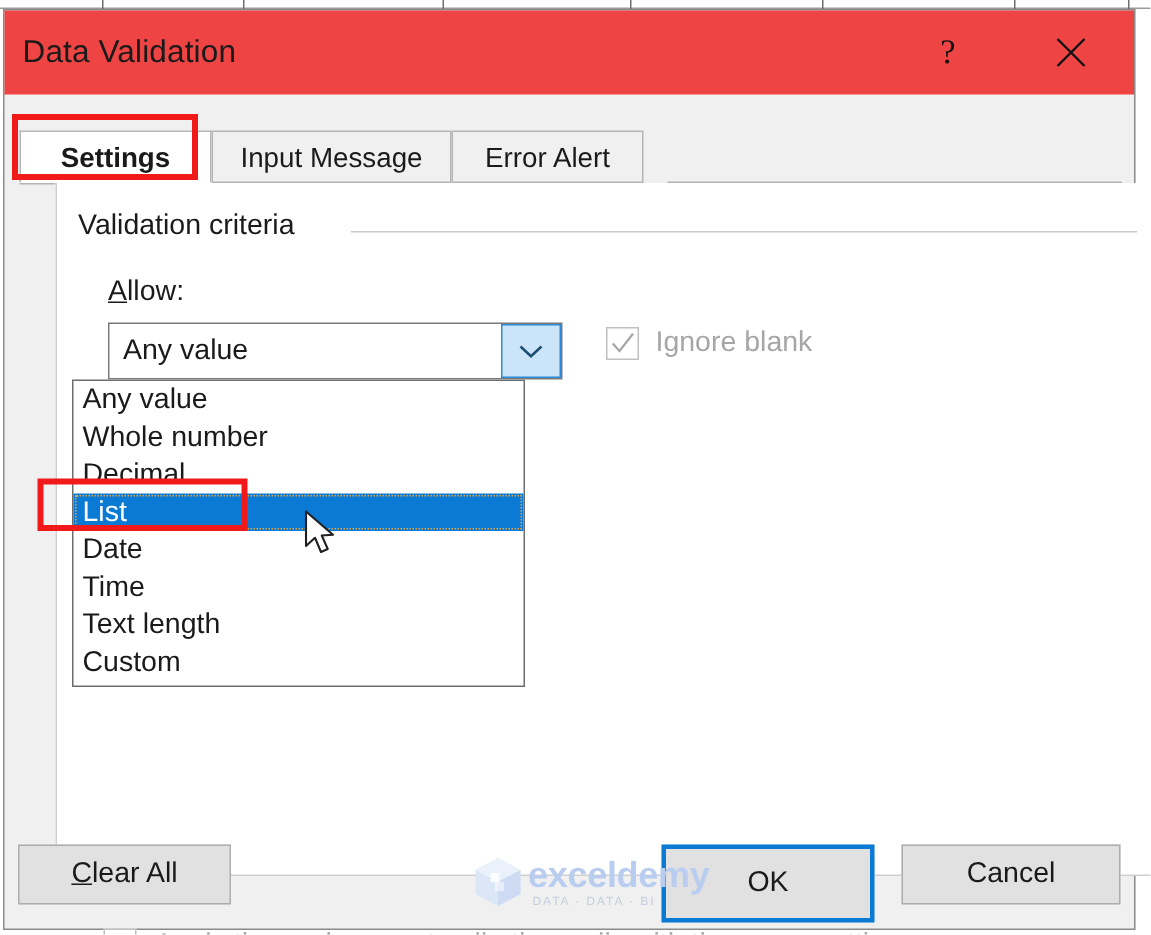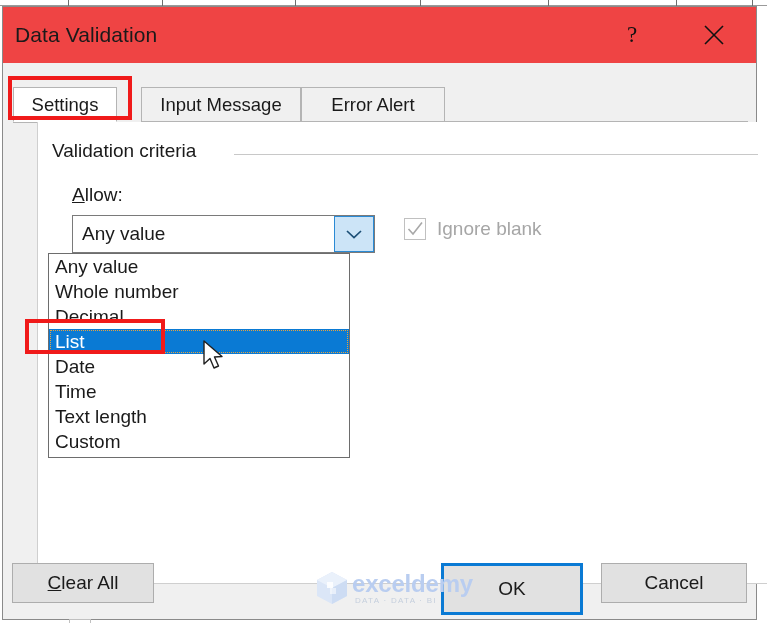--- a/index.html
+++ b/index.html
@@ -119,23 +119,23 @@
     font-size: 18.5px;
     color: #1a1a1a;
     white-space: nowrap;
     cursor: default;
   }
   .tab.selected {
     background: #ffffff;
     border-bottom-color: #ffffff;
     z-index: 3;
   }
-  #tab-settings      { left: 0px;   width: 104px; }
+  #tab-settings      { left: 0px;   width: 128px; font-weight: bold; }
   #tab-input-message { left: 128px; width: 160px; }
-  #tab-error-alert   { left: 288px; width: 144px; }
+  #tab-error-alert   { left: 288px; width: 128px; }
   #tab-filler {
     position: absolute;
     left: 432px;
     top: 0;
     width: 303px;
     height: 35px;
     border-bottom: 1px solid #b4b4b4;
     box-sizing: border-box;
   }
 

